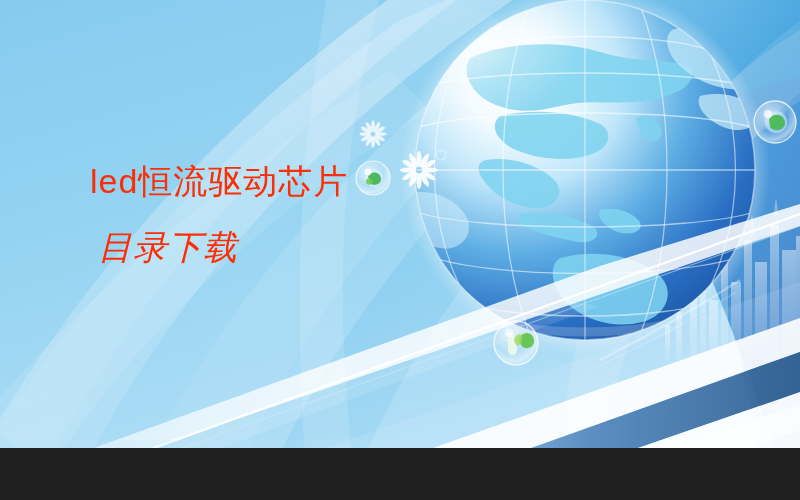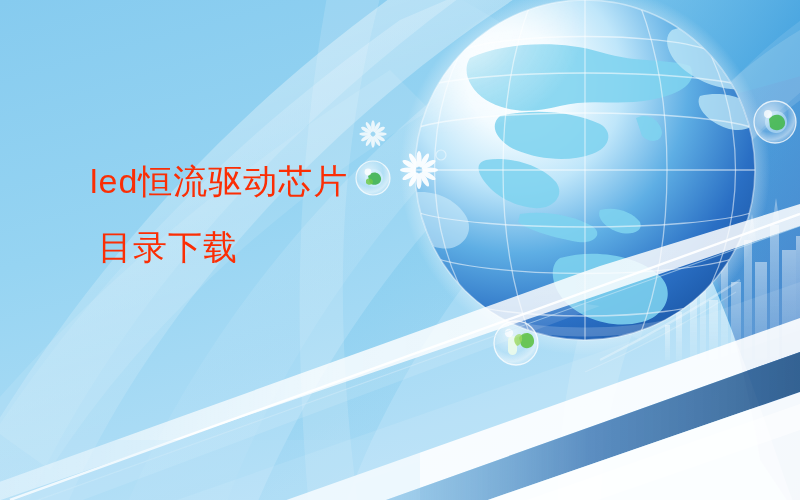--- a/index.html
+++ b/index.html
@@ -3,21 +3,21 @@
 <meta charset="utf-8">
 <style>
   html, body {
     margin: 0;
     padding: 0;
     background: #202020;
   }
   #stage {
     position: relative;
     width: 800px;
-    height: 500px;
+    height: 448px;
     overflow: hidden;
     font-family: "Liberation Sans", sans-serif;
     background: #fef9c3;
   }
   #bg-svg {
     position: absolute;
     left: 0; top: 0;
     width: 800px;
     height: 500px;
     display: block;
@@ -34,21 +34,21 @@
   }
   .headline-line {
     color: #fb2e05;
     font-size: 34px;
     line-height: 42px;
     letter-spacing: 1px;
     font-family: "Liberation Sans", "DejaVu Sans", sans-serif;
     white-space: nowrap;
   }
   .headline-line.l1 { padding-left: 6px; }
-  .headline-line.l2 { padding-left: 14px; margin-top: 24px; }
+  .headline-line.l2 { padding-left: 14px; margin-top: 24px; font-style: italic; }
 
   
   .logo-block {
     position: absolute;
     left: 66px;
     top: 379px;
     z-index: 45;
     display: flex;
     align-items: flex-start;
   }

